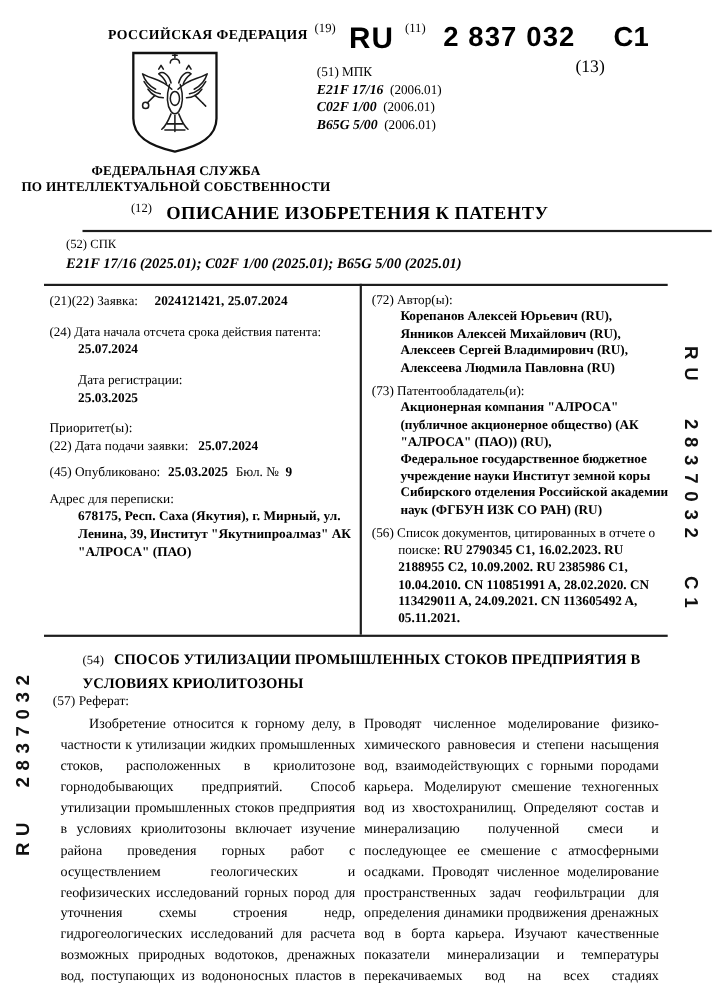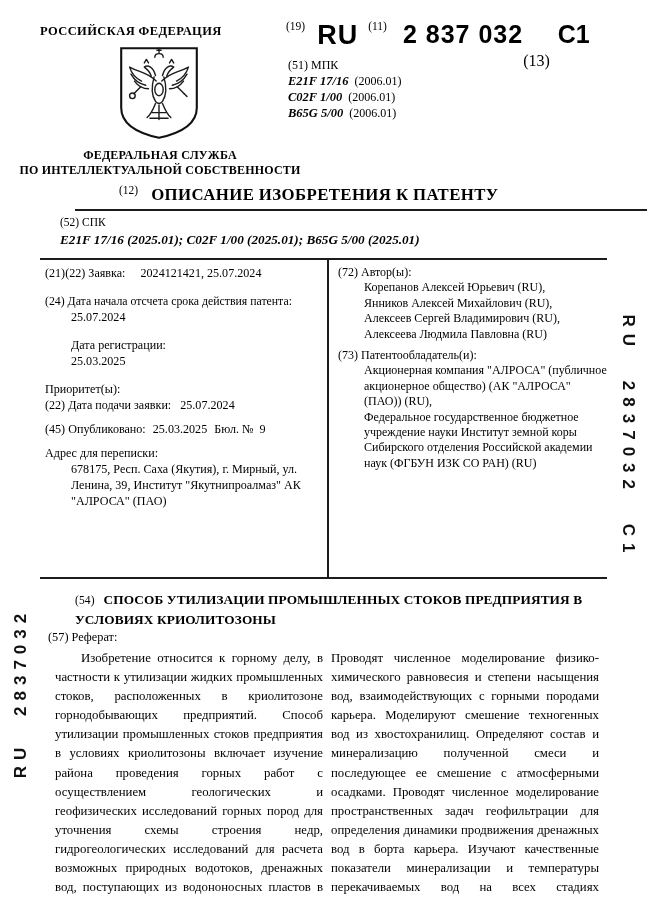--- a/index.html
+++ b/index.html
@@ -2,39 +2,39 @@
 <html><head>
 <meta charset="utf-8">
 <style>
   html,body{margin:0;padding:0;}
   body{
     width:650px;height:898px;position:relative;overflow:hidden;
     background:#ffffff;color:#000;
     font-family:"Liberation Serif", serif;
   }
   .abs{position:absolute;}
-  .b{font-weight:normal;}
+  .b{font-weight:bold;}
   .rule{position:absolute;background:#1d1d1d;}
   
   .vtext{
     position:absolute;font-family:"Liberation Sans",sans-serif;font-weight:bold;
     white-space:nowrap;text-align:center;color:#111;
   }
   #left-margin{
     left:-84px;top:682px;width:212px;height:22px;
     font-size:17px;letter-spacing:6px;word-spacing:15px;
     transform:rotate(-90deg);
   }
   #right-margin{
     left:466px;top:426px;width:322px;height:22px;
     font-size:17px;letter-spacing:7px;word-spacing:16px;
     transform:rotate(90deg);
   }
   
-  #rf-label{left:40px;top:24px;width:240px;text-align:left;font-weight:bold;font-size:12.5px;letter-spacing:.4px;}
+  #rf-label{left:40px;top:24px;width:240px;text-align:right;font-weight:bold;font-size:12.5px;letter-spacing:.4px;}
   #emblem{left:117px;top:46px;}
   #agency{left:14px;top:148px;width:292px;text-align:center;font-weight:bold;font-size:12px;line-height:15px;letter-spacing:.2px;}
   
   #pub-line{left:286px;top:20px;display:flex;align-items:flex-start;white-space:nowrap;}
   #pub-line .code{font-size:11.5px;}
   #pub-line .ru{font-family:"Liberation Sans",sans-serif;font-weight:bold;font-size:27px;margin:0 10px 0 12px;letter-spacing:1px;}
   #pub-line .num{font-family:"Liberation Sans",sans-serif;font-weight:bold;font-size:25px;margin-left:16px;letter-spacing:1px;}
   #pub-line .sup{font-size:16px;position:relative;top:-9px;margin-top:41px;}
   #pub-line .kind{font-family:"Liberation Sans",sans-serif;font-weight:bold;font-size:25px;margin-left:8px;}
   #ipc-block{left:288px;top:57px;font-size:12px;line-height:16px;}
@@ -176,20 +176,23 @@
   <div>(72) Автор(ы):</div>
   <div class="indent b">Корепанов Алексей Юрьевич (RU),</div>
   <div class="indent b">Янников Алексей Михайлович (RU),</div>
   <div class="indent b">Алексеев Сергей Владимирович (RU),</div>
   <div class="indent b">Алексеева Людмила Павловна (RU)</div>
   <div class="sp6"></div>
   <div>(73) Патентообладатель(и):</div>
   <div class="indent b">Акционерная компания "АЛРОСА" (публичное акционерное общество) (АК "АЛРОСА" (ПАО)) (RU),</div>
   <div class="indent b">Федеральное государственное бюджетное учреждение науки Институт земной коры Сибирского отделения Российской академии наук (ФГБУН ИЗК СО РАН) (RU)</div>
   <div class="sp6"></div>
+  <div class="hang">
+    <span>(56) Список документов, цитированных в отчете о поиске: </span><span class="b">RU 2790345 C1, 16.02.2023. RU 2188955 C2, 10.09.2002. RU 2385986 C1, 10.04.2010. CN 110851991 A, 28.02.2020. CN 113429011 A, 24.09.2021. CN 113605492 A, 05.11.2021.</span>
+  </div>
 </div>
 
 <div id="title54" class="abs">
   <span class="code">(54)</span><span>СПОСОБ УТИЛИЗАЦИИ ПРОМЫШЛЕННЫХ СТОКОВ ПРЕДПРИЯТИЯ В УСЛОВИЯХ КРИОЛИТОЗОНЫ</span>
 </div>
 
 <div id="abstract-label" class="abs">(57) Реферат:</div>
 <div id="abs-col1" class="abs abscol">Изобретение относится к горному делу, в частности к утилизации жидких промышленных стоков, расположенных в криолитозоне горнодобывающих предприятий. Способ утилизации промышленных стоков предприятия в условиях криолитозоны включает изучение района проведения горных работ с осуществлением геологических и геофизических исследований горных пород для уточнения схемы строения недр, гидрогеологических исследований для расчета возможных природных водотоков, дренажных вод, поступающих из водононосных пластов в горные выработки. Затем выбирают отработанный карьер в качестве накопителя утилизируемых промышленных стоков в виде слабоминерализованных дренажных вод карьера, рудника и хвостохранилищ обогатительных.</div>
 <div id="abs-col2" class="abs abscol">Проводят численное моделирование физико-химического равновесия и степени насыщения вод, взаимодействующих с горными породами карьера. Моделируют смешение техногенных вод из хвостохранилищ. Определяют состав и минерализацию полученной смеси и последующее ее смешение с атмосферными осадками. Проводят численное моделирование пространственных задач геофильтрации для определения динамики продвижения дренажных вод в борта карьера. Изучают качественные показатели минерализации и температуры перекачиваемых вод на всех стадиях эксплуатации отработанного карьера в качестве бессточного накопителя. Бурят наблюдательные скважины. Создают в карьере техногенный водоем путем закачки утилизируемых промышленных стоков. Через</div>
 

